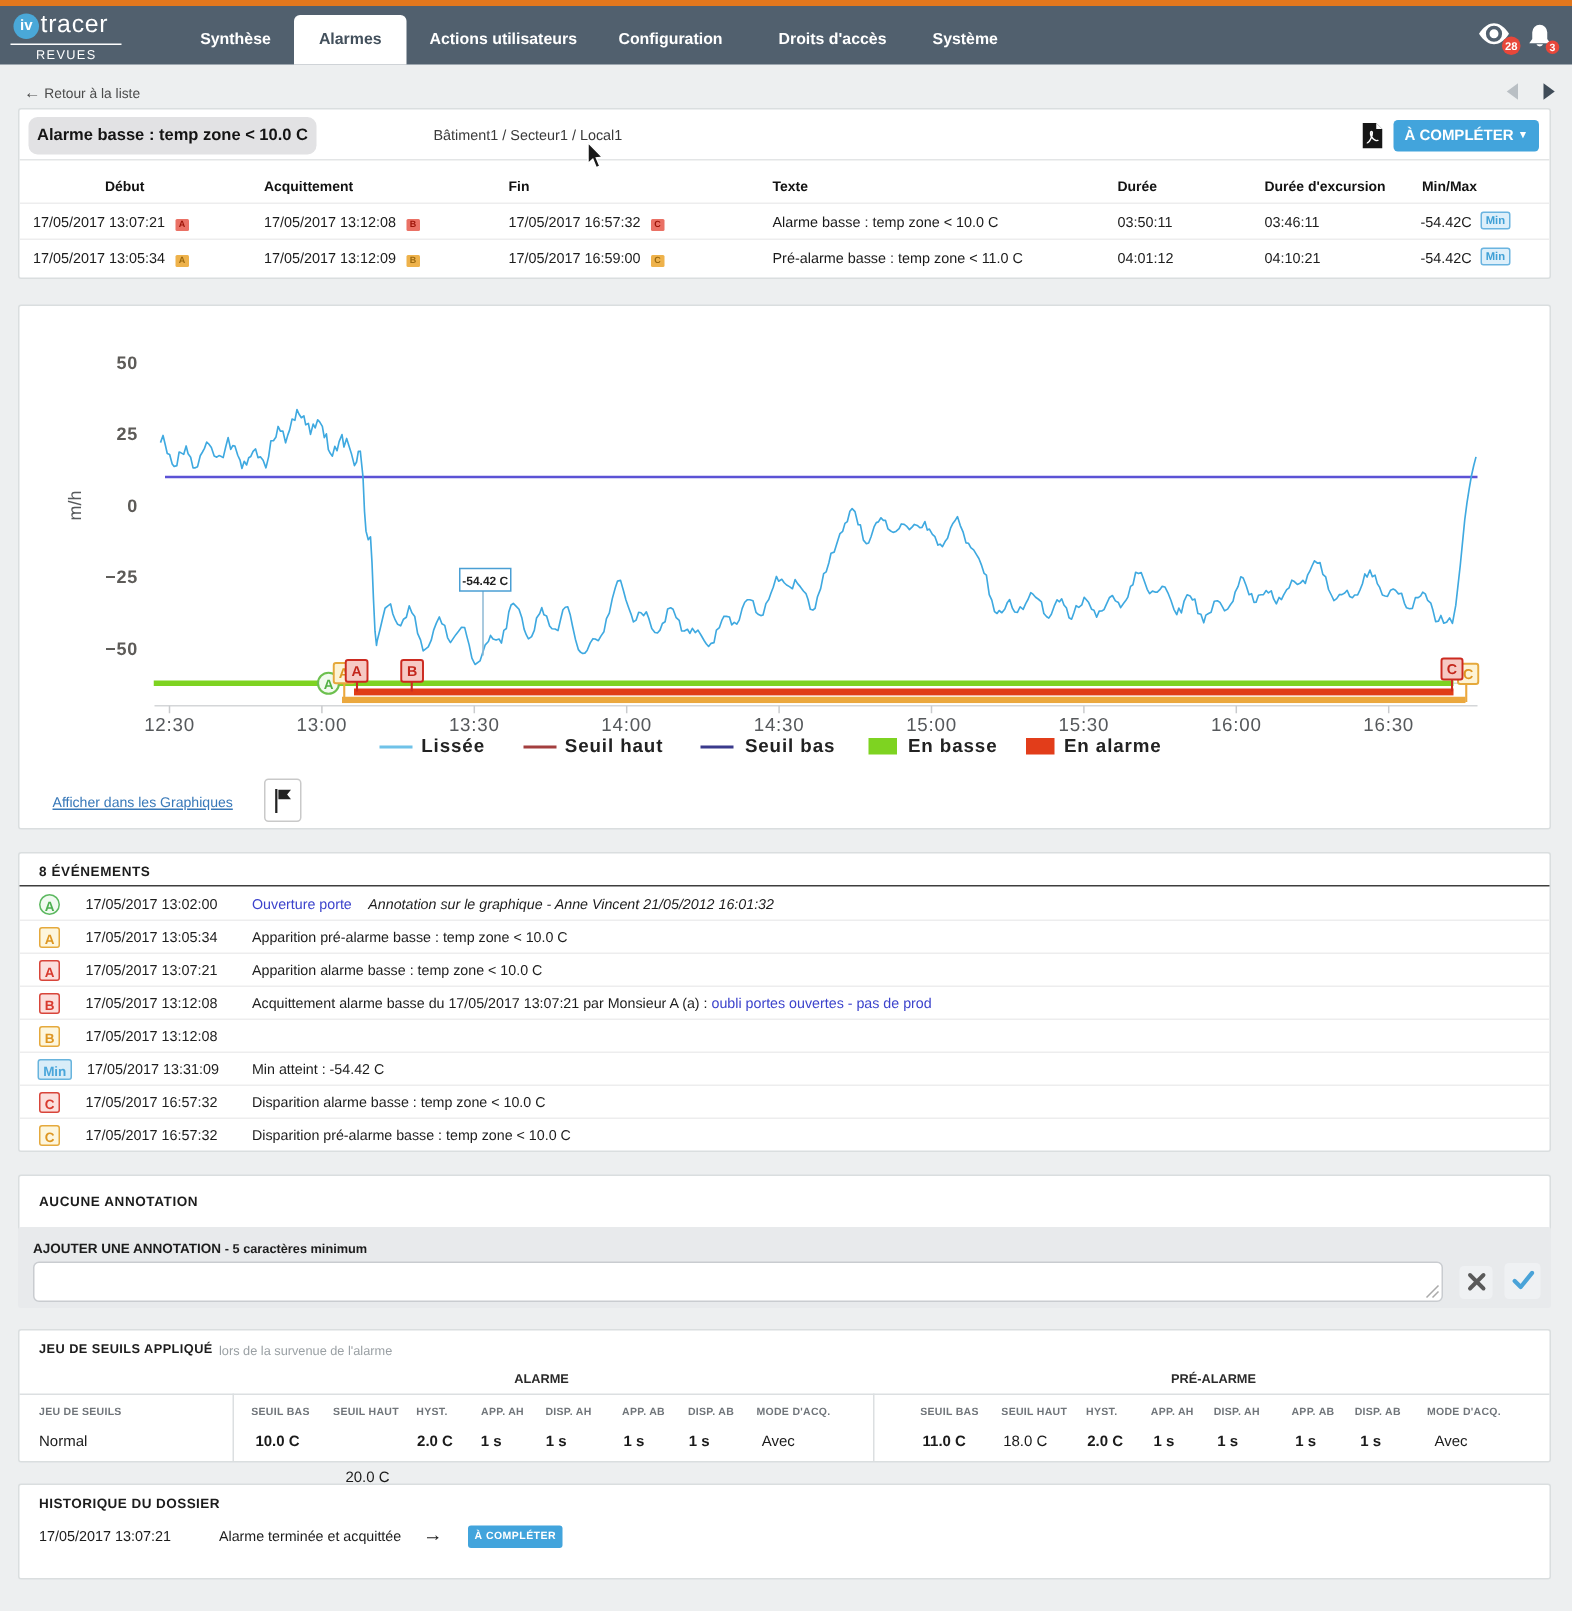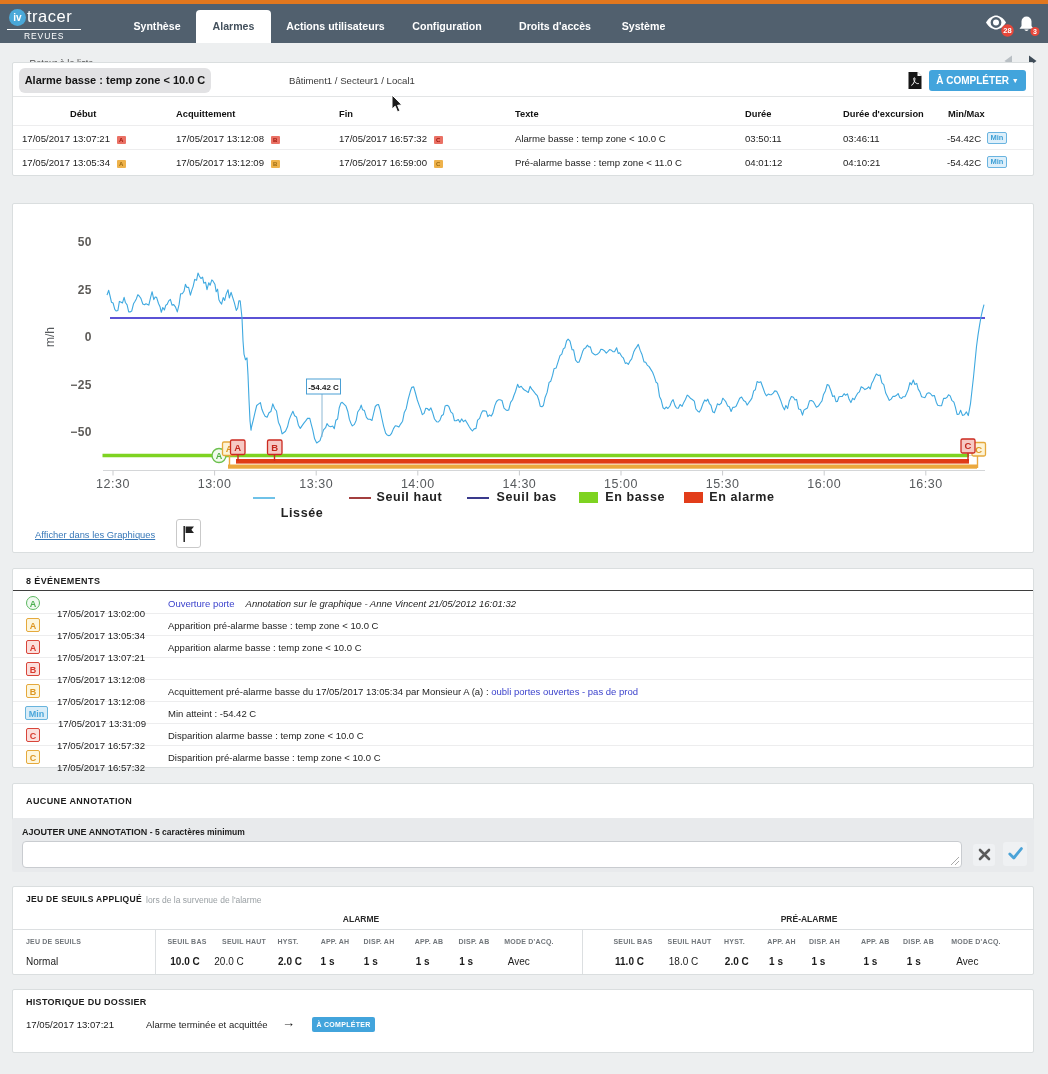--- a/index.html
+++ b/index.html
@@ -13,21 +13,21 @@
 #logo-tracer { position:absolute; left:27px; top:3px; color:#fff; font-size:16.5px; font-weight:normal; letter-spacing:0.5px; }
 #logo-line { position:absolute; left:7px; top:24.5px; width:74px; height:1px; background:#fff; }
 #logo-revues { position:absolute; left:24px; top:26.5px; color:#fff; font-size:8.5px; font-weight:normal; letter-spacing:0.9px; }
 .tab { position:absolute; top:6px; height:33px; line-height:33px; color:#fff; font-size:10.6px; font-weight:bold; text-align:center; white-space:nowrap; }
 #tab-active { position:absolute; top:6px; left:196px; width:75px; height:33px; background:#fff; border-radius:4px 4px 0 0; color:#43505c; font-size:10.6px; font-weight:bold; text-align:center; line-height:33px; }
 
 
 #retour { position:absolute; left:16px; top:56px; font-size:9.2px; color:#4b4b4b; }
 
 
-#card1 { top:62px; height:114px; }
+#card1 { top:72px; height:114px; }
 #pill { position:absolute; left:6px; top:5px; width:192px; height:25px; line-height:25px; background:#e2e2e4; border-radius:6px; text-align:center; font-size:11px; font-weight:bold; color:#141414; }
 #crumb { position:absolute; left:228px; top:12px; font-size:9.6px; color:#3a3a3a;margin-left:48px; }
 #btn-completer { position:absolute; left:916px; top:6.5px; width:97px; height:21px; background:#42a4dc; border-radius:3px; color:#fff; font-size:10px; font-weight:bold; text-align:center; line-height:21px; }
 #c1divider { position:absolute; left:0; top:33px; width:1020px; height:1px; background:#e3e5e6; }
 .th { position:absolute; top:46px; font-size:9.3px; font-weight:bold; color:#121212; white-space:nowrap; }
 .td { position:absolute; font-size:9.6px; color:#1b1b1b; white-space:nowrap; }
 .row1 .td { top:70px; } .row2 .td { top:94px; }
 #c1row1border { position:absolute; left:0; top:62px; width:1020px; height:1px; background:#ededee;}
 #c1row2border { position:absolute; left:0; top:86px; width:1020px; height:1px; background:#ededee;}
 .sqbadge { display:inline-block; width:8.5px; height:8.5px; border-radius:1px; margin-left:7px; font-size:6px; line-height:8.5px; text-align:center; font-weight:bold; vertical-align:0.5px; }
@@ -46,21 +46,21 @@
 
 #card3 { top:568px; height:200px; }
 #ev-title { position:absolute; left:13px; top:7px; font-size:9px; font-weight:bold; letter-spacing:0.4px; color:#1c1c1c; }
 #ev-titleborder { position:absolute; left:0; top:20.5px; width:1020px; height:1px; background:#3e3e3e; }
 .evrow { position:absolute; left:0; width:1020px; height:22px; border-bottom:1px solid #ededee; }
 .evbadge { position:absolute; left:13px; top:4px; width:14px; height:14px; border:1px solid; border-radius:2px; font-size:9px; font-weight:bold; text-align:center; line-height:14px; }
 .ev-green { border-color:#5cb860; color:#4caf50; background:#f0faf0; border-radius:50%; }
 .ev-org { border-color:#e5a93c; color:#dd9622; background:#fdf6dd; }
 .ev-red { border-color:#d8453a; color:#d83a2e; background:#fbdfdc; }
 .ev-min { border-color:#68b4dd; color:#4aa6da; background:#d9edf8; width:23px; left:12px; }
-.evdate { position:absolute; left:44px; top:16px; font-size:9.6px; color:#1d1d1d; }
+.evdate { position:absolute; left:44px; top:6px; font-size:9.6px; color:#1d1d1d; }
 .evtext { position:absolute; left:155px; top:6px; font-size:9.5px; color:#1d1d1d; white-space:nowrap; }
 .lkb { color:#3c43cc; }
 
 
 #card4 { top:783px; height:47px; }
 #an-title { position:absolute; left:13px; top:12px; font-size:9px; font-weight:bold; letter-spacing:0.4px; color:#1c1c1c; }
 #anno-zone { position:absolute; left:12px; top:818px; width:1022px; height:54px; background:#e8eaec; border-radius:2px; }
 #aj-label { position:absolute; left:10px; top:9px; font-size:9px; font-weight:bold; color:#1c1c1c; }
 #aj-input { position:absolute; left:10px; top:23px; width:940px; height:27px; background:#fff; border:1px solid #c9ccd0; border-radius:4px; }
 #aj-x { position:absolute; left:961px; top:26px; width:22px; height:22px; border-radius:3px; background:#eff1f3; text-align:center; }
@@ -207,21 +207,21 @@
 <rect x="217.5" y="236.0" width="14.5" height="14.5" fill="#f6c9c4" stroke="#cc2a20" stroke-width="1.3" rx="1.5"></rect>
       <text x="224.8" y="246.6" font-size="9.5" font-weight="bold" fill="#c3261c" text-anchor="middle">A</text>
 <rect x="254.5" y="236.0" width="14.5" height="14.5" fill="#f6c9c4" stroke="#cc2a20" stroke-width="1.3" rx="1.5"></rect>
       <text x="261.8" y="246.6" font-size="9.5" font-weight="bold" fill="#c3261c" text-anchor="middle">B</text>
 <rect x="959.0" y="238.5" width="13.5" height="13.5" fill="#fdf3d5" stroke="#e5a93c" stroke-width="1.3" rx="1.5"></rect>
       <text x="965.8" y="248.6" font-size="9.5" font-weight="bold" fill="#dd9622" text-anchor="middle">C</text>
 <rect x="948.0" y="235.0" width="14" height="14" fill="#f6c9c4" stroke="#cc2a20" stroke-width="1.3" rx="1.5"></rect>
       <text x="955.0" y="245.4" font-size="9.5" font-weight="bold" fill="#c3261c" text-anchor="middle">C</text>
 </svg>
   <div class="lgline" style="left:239.6px;background:#6fc2e8;"></div>
-  <div class="lg" style="left:267.8px;margin-top:16px;">Lissée</div>
+  <div class="lg" style="left:267.8px;">Lissée</div>
   <div class="lgline" style="left:336px;background:#a33f3f;"></div>
   <div class="lg" style="left:363.5px;">Seuil haut</div>
   <div class="lgline" style="left:454.4px;background:#3a3a8c;"></div>
   <div class="lg" style="left:483.6px;">Seuil bas</div>
   <div class="lgbox" style="left:566.3px;background:#7ed321;"></div>
   <div class="lg" style="left:592.3px;">En basse</div>
   <div class="lgbox" style="left:670.5px;background:#e23d1a;"></div>
   <div class="lg" style="left:696.3px;">En alarme</div>
   <div id="graphlink">Afficher dans les Graphiques</div>
   <div id="flagbtn"><svg width="14" height="18" viewBox="0 0 14 18" style="margin-top:5px;">
@@ -244,25 +244,25 @@
     <div class="evtext">Apparition pré-alarme basse : temp zone &lt; 10.0 C</div>
   </div>
   <div class="evrow" style="top:67px;">
     <div class="evbadge ev-red">A</div>
       <div class="evdate">17/05/2017 13:07:21</div>
     <div class="evtext">Apparition alarme basse : temp zone &lt; 10.0 C</div>
   </div>
   <div class="evrow" style="top:89px;">
     <div class="evbadge ev-red">B</div>
       <div class="evdate">17/05/2017 13:12:08</div>
+    <div class="evtext">Acquittement alarme basse du 17/05/2017 13:07:21 par Monsieur A (a) : <span class="lkb">oubli portes ouvertes - pas de prod</span></div>
   </div>
   <div class="evrow" style="top:111px;">
     <div class="evbadge ev-org">B</div>
       <div class="evdate">17/05/2017 13:12:08</div>
-    <div class="evtext">Acquittement pré-alarme basse du 17/05/2017 13:05:34 par Monsieur A (a) : <span class="lkb">oubli portes ouvertes - pas de prod</span></div>
   </div>
   <div class="evrow" style="top:133px;">
     <div class="evbadge ev-min">Min</div>
       <div class="evdate" style="left:45px;">17/05/2017 13:31:09</div>
     <div class="evtext">Min atteint : -54.42 C</div>
   </div>
   <div class="evrow" style="top:155px;">
     <div class="evbadge ev-red">C</div>
       <div class="evdate">17/05/2017 16:57:32</div>
     <div class="evtext">Disparition alarme basse : temp zone &lt; 10.0 C</div>
@@ -313,21 +313,21 @@
   <div class="jh" style="left:620px;">SEUIL BAS</div>
   <div class="jh" style="left:676.5px;">SEUIL HAUT</div>
   <div class="jh" style="left:721.5px;">HYST.</div>
   <div class="jh" style="left:768.5px;">APP. AH</div>
   <div class="jh" style="left:811.5px;">DISP. AH</div>
   <div class="jh" style="left:862.3px;">APP. AB</div>
   <div class="jh" style="left:905.5px;">DISP. AB</div>
   <div class="jh" style="left:963px;">MODE D'ACQ.</div>
   <div class="jv" style="left:13px;transform:none;">Normal</div>
   <div class="jv jvb" style="left:172px;">10.0 C</div>
-  <div class="jv" style="left:216px;">20.0 C</div>
+  <div class="jv" style="left:232px;margin-top:24px;">20.0 C</div>
   <div class="jv jvb" style="left:277px;">2.0 C</div>
   <div class="jv jvb" style="left:314.5px;">1 s</div>
   <div class="jv jvb" style="left:357.8px;">1 s</div>
   <div class="jv jvb" style="left:409.7px;">1 s</div>
   <div class="jv jvb" style="left:453.2px;">1 s</div>
   <div class="jv" style="left:505.8px;">Avec</div>
   <div class="jv jvb" style="left:616.5px;">11.0 C</div>
   <div class="jv" style="left:670.5px;">18.0 C</div>
   <div class="jv jvb" style="left:723.8px;">2.0 C</div>
   <div class="jv jvb" style="left:763px;">1 s</div>

